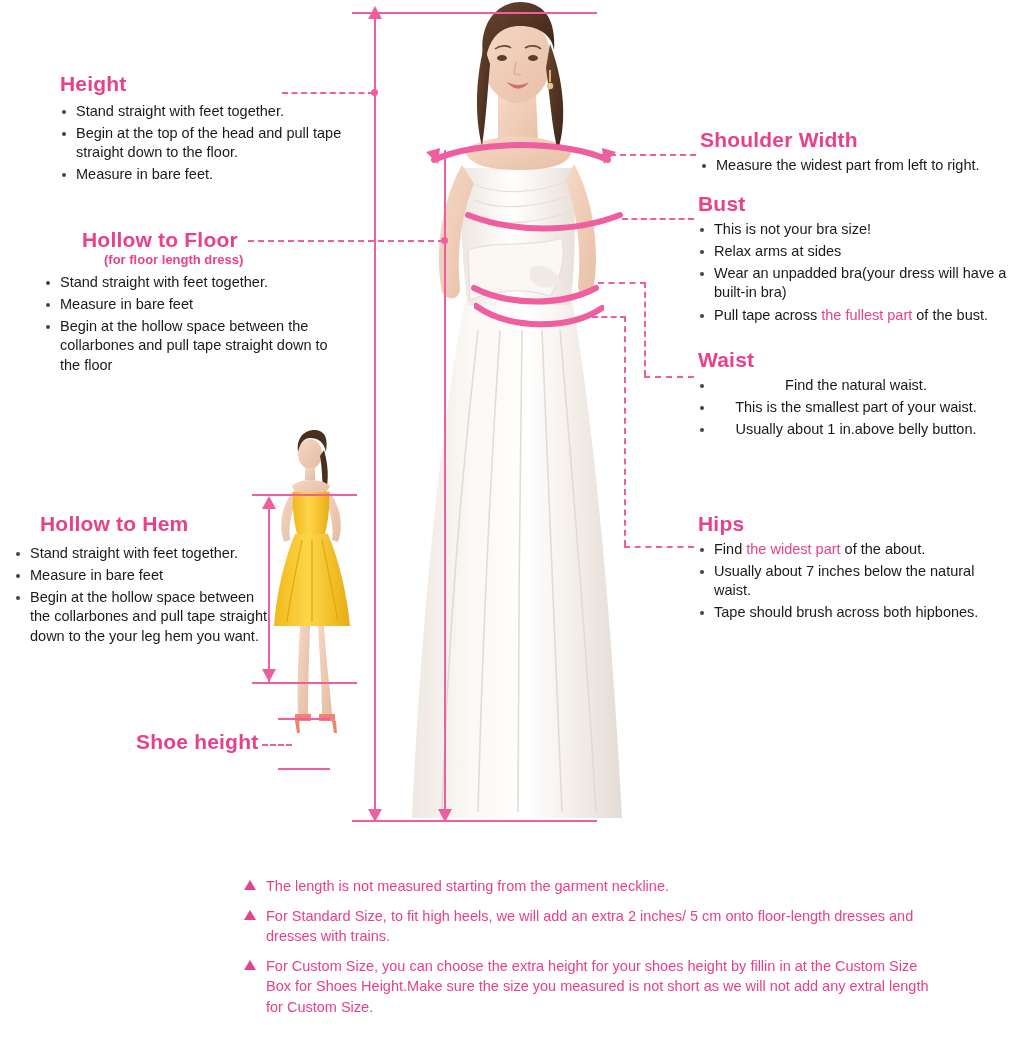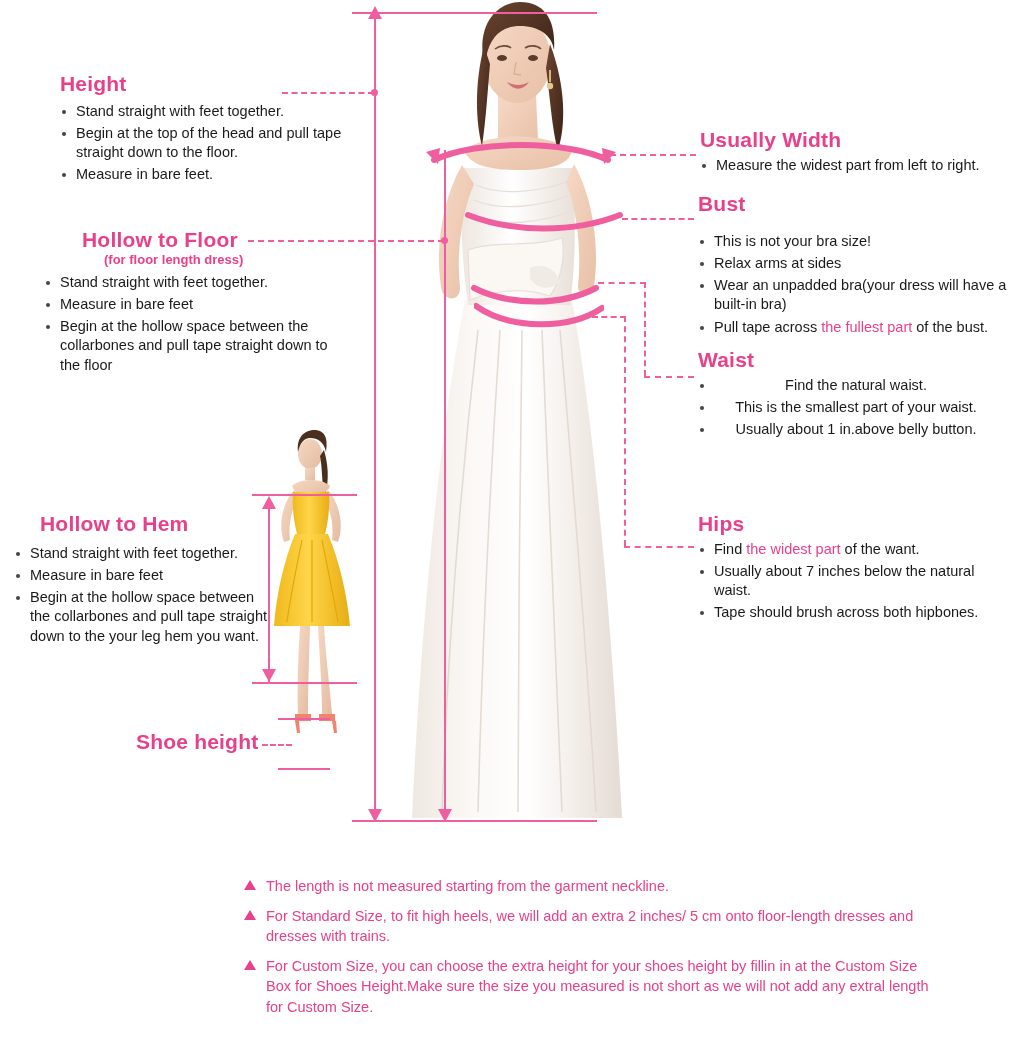--- a/index.html
+++ b/index.html
@@ -338,49 +338,49 @@
       <li>Measure in bare feet</li>
       <li>Begin at the hollow space between the collarbones and pull tape straight down to the your leg hem  you want.</li>
     </ul>
   </div>
 
   <div class="block" style="left:136px; top:730px;">
     <div class="heading">Shoe height</div>
   </div>
 
   <div class="block" style="left:700px; top:128px; width:310px;">
-    <div class="heading">Usually Width</div>
+    <div class="heading">Shoulder Width</div>
     <ul class="bullets" style="margin-top:4px;">
       <li>Measure the widest part from left to right.</li>
     </ul>
   </div>
 
   <div class="block" style="left:698px; top:192px; width:312px;">
     <div class="heading">Bust</div>
-    <ul class="bullets" style="margin-top:16px;">
+    <ul class="bullets" style="margin-top:4px;">
       <li>This is not your bra size!</li>
       <li>Relax arms at sides</li>
       <li>Wear an unpadded bra(your dress will have a built-in bra)</li>
       <li><span>Pull tape across </span><span class="pink-em">the fullest part</span><span> of the bust.</span></li>
     </ul>
   </div>
 
   <div class="block" style="left:698px; top:348px; width:300px;">
     <div class="heading">Waist</div>
     <ul class="bullets" style="margin-top:4px;text-align:center;">
       <li>Find the natural waist.</li>
       <li>This is the smallest part of your waist.</li>
       <li>Usually about 1 in.above belly button.</li>
     </ul>
   </div>
 
   <div class="block" style="left:698px; top:512px; width:310px;">
     <div class="heading">Hips</div>
     <ul class="bullets" style="margin-top:4px;">
-      <li><span>Find </span><span class="pink-em">the widest part</span><span> of the want.</span></li>
+      <li><span>Find </span><span class="pink-em">the widest part</span><span> of the about.</span></li>
       <li>Usually about 7 inches below the natural waist.</li>
       <li>Tape should brush across both hipbones.</li>
     </ul>
   </div>
 
   <div class="notes">
     <div class="note">
       <span class="tri"></span>
       <span>The length is not measured starting from the garment neckline.</span>
     </div>

